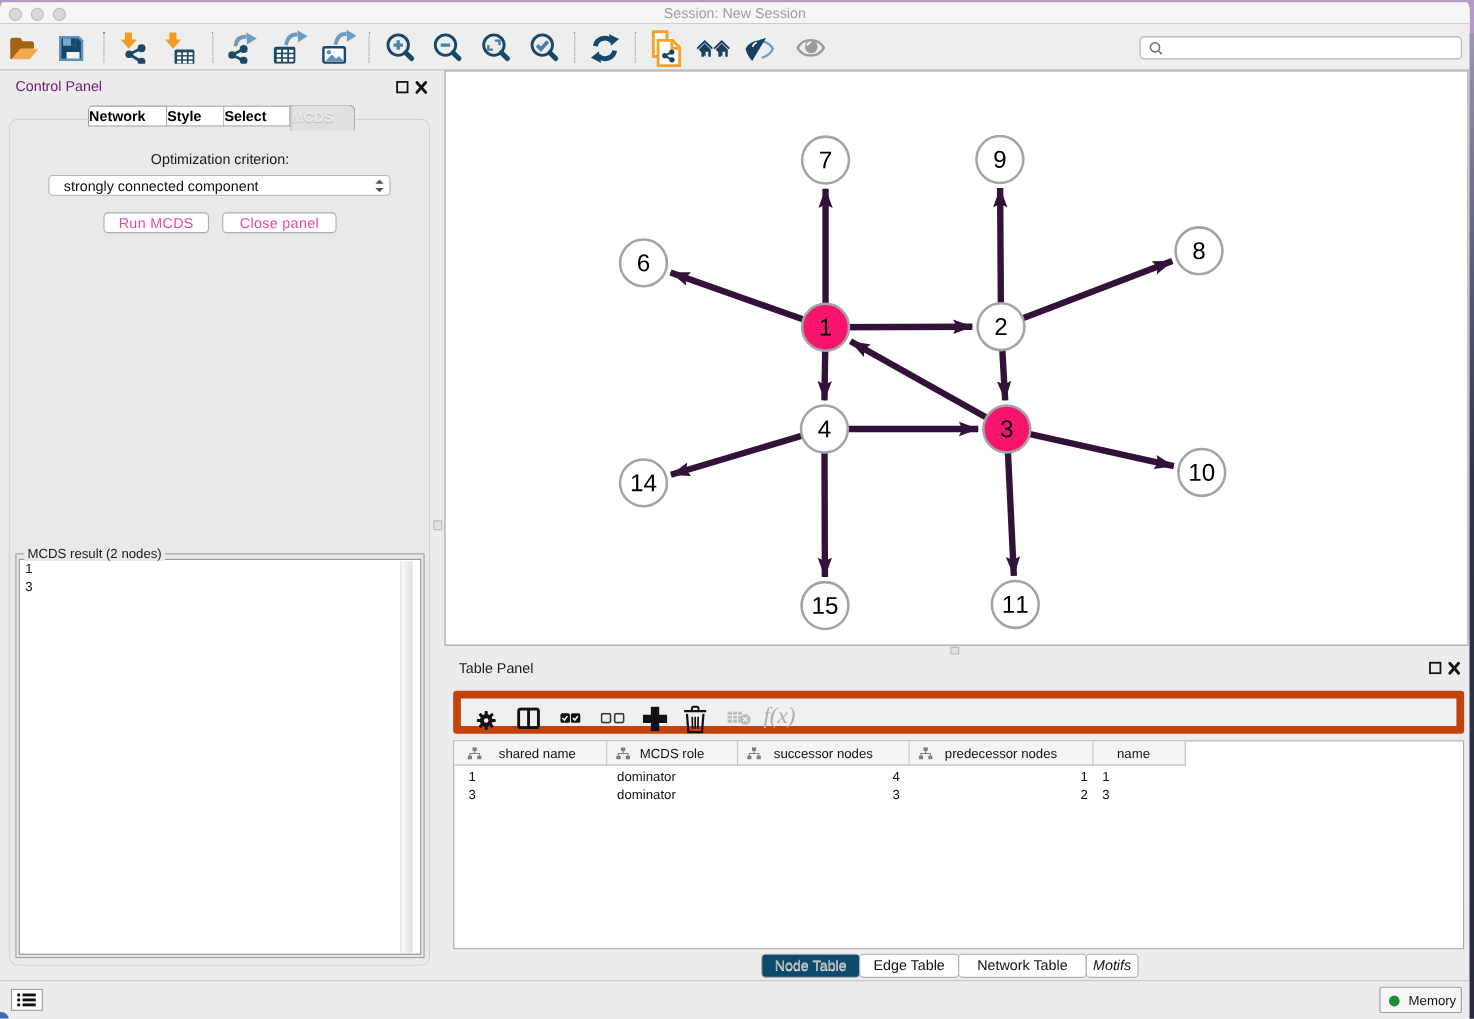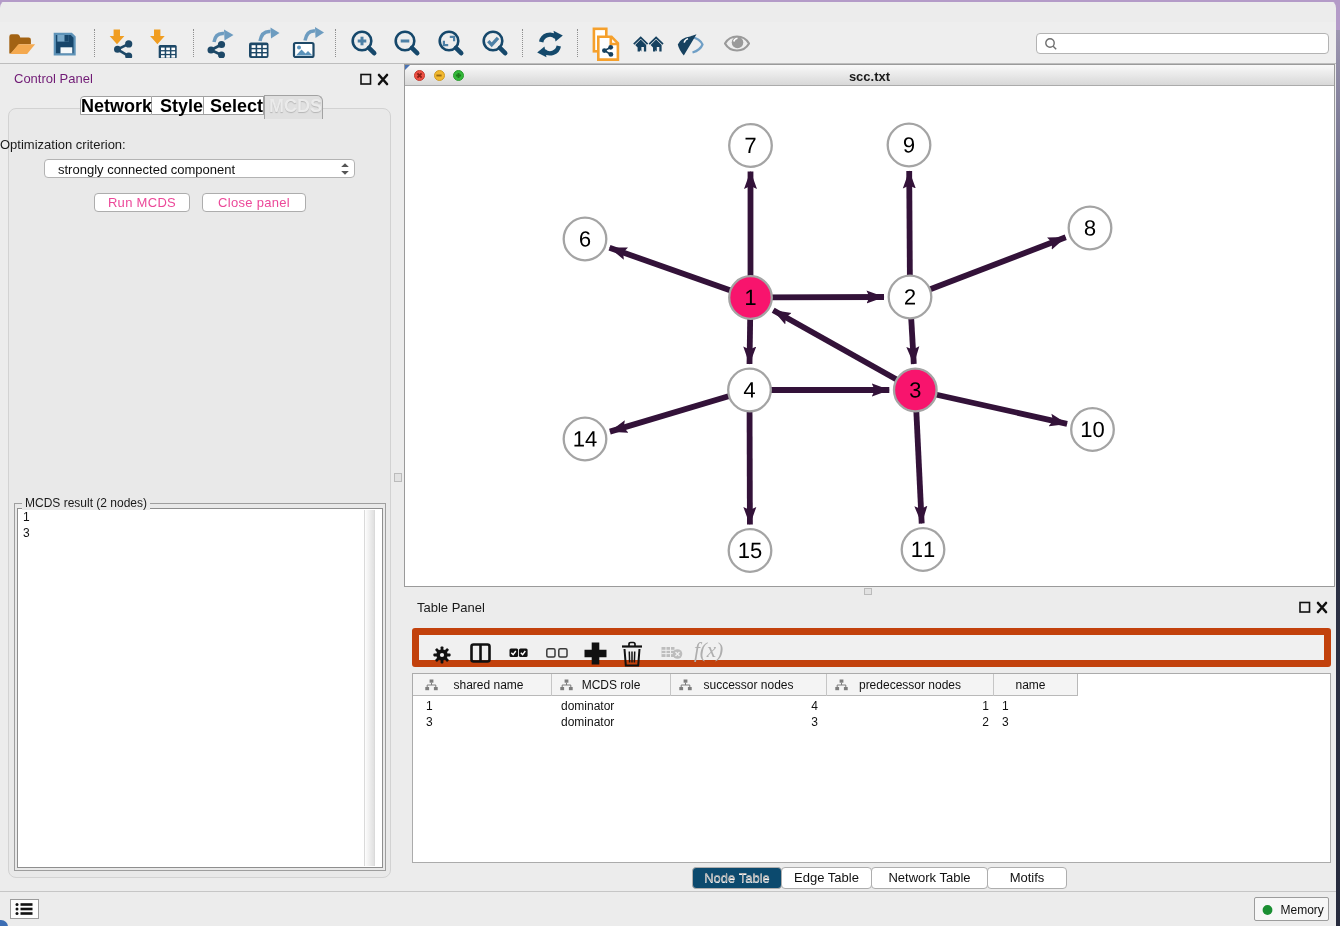--- a/index.html
+++ b/index.html
@@ -8,22 +8,22 @@
 #win{position:absolute;left:0;top:0;width:1336px;height:924px;background:#ececec;border-radius:8px 8px 0 0;}
 #titlebar{position:absolute;left:0;top:0;width:1336px;height:21px;background:#f6f6f6;border-radius:8px 8px 0 0;border-bottom:1px solid #c9c9c9;}
 .tl{position:absolute;top:7px;width:12px;height:12px;border-radius:50%;background:#d9d9d9;border:1px solid #bdbdbd;box-sizing:border-box;}
 #wtitle{position:absolute;top:4px;left:0;width:100%;text-align:center;font-size:13px;color:#9e9e9e;}
 #toolbar{position:absolute;left:0;top:22px;width:1336px;height:41px;background:#eeeeee;border-bottom:1px solid #bdbdbd;}
 .sep{position:absolute;top:7px;height:28px;width:0;border-left:1px dotted #8f8f8f;}
 #searchbox{position:absolute;left:1036px;top:11px;width:291px;height:19px;background:#fff;border:1px solid #b3b3b3;border-radius:4px;}
 
 #cp-title{position:absolute;left:14px;top:71px;font-size:13px;color:#701a75;}
 #cp-pane{position:absolute;left:8px;top:108px;width:383px;height:770px;background:#e9e9e9;border:1px solid #d2d2d2;border-radius:8px;box-sizing:border-box;}
-.tab{position:absolute;top:96px;height:19px;box-sizing:border-box;border:1px solid #a2a2a2;background:#fff;font-size:18px;font-weight:bold;color:#000;text-align:right;line-height:18px;}
-#optlabel{position:absolute;left:0px;top:137px;width:400px;font-size:13px;color:#1a1a1a;}
+.tab{position:absolute;top:96px;height:19px;box-sizing:border-box;border:1px solid #a2a2a2;background:#fff;font-size:13px;font-weight:bold;color:#000;text-align:left;line-height:18px;}
+#optlabel{position:absolute;left:0px;top:137px;width:400px;text-align:center;font-size:13px;color:#1a1a1a;}
 #combo{position:absolute;left:44px;top:159px;width:311px;height:19px;background:#fff;border:1px solid #b3b3b3;border-radius:4px;box-sizing:border-box;}
 #combo .ctext{position:absolute;left:13px;top:2px;font-size:13px;color:#111;}
 .btn{position:absolute;top:193px;height:19px;background:#fff;border:1px solid #adadad;border-radius:4px;box-sizing:border-box;font-size:13px;color:#ec4899;text-align:center;line-height:17px;letter-spacing:0.3px;}
 #fieldset{position:absolute;left:14px;top:503px;width:370px;height:366px;border:1px solid #9e9e9e;}
 #fslegend{position:absolute;left:7px;top:-8px;background:#e9e9e9;padding:0 3px;font-size:12px;color:#1a1a1a;}
 #fswhite{position:absolute;left:2px;top:4px;right:2px;bottom:2px;background:#fff;border:1px solid #8e8e8e;}
 #fsscroll{position:absolute;right:7px;top:1px;width:9px;bottom:1px;background:linear-gradient(to right,#fdfdfd,#e0e0e0);border-left:1px solid #dadada;border-right:1px solid #dadada;}
 
 #netframe{position:absolute;left:404px;top:64px;width:931px;height:523px;border:1px solid #9a9a9a;box-sizing:border-box;background:#fff;}
 #nettitle{position:absolute;left:0;top:0;width:100%;height:21px;background:linear-gradient(#f9f9f9,#d8d8d8);border-bottom:1px solid #ababab;box-sizing:border-box;}
@@ -39,20 +39,26 @@
 .cell{position:absolute;font-size:12px;color:#111;}
 .btab{position:absolute;top:867px;height:22px;box-sizing:border-box;background:#fff;border:1px solid #aeaeae;border-radius:4px;font-size:13px;color:#111;text-align:center;line-height:20px;white-space:nowrap;overflow:hidden;}
 
 #statusbar{position:absolute;left:0;top:891px;width:1336px;height:35px;background:#ececec;border-top:1px solid #c6c6c6;}
 #memorybtn{position:absolute;left:1254px;top:897px;width:75px;height:24px;background:#f7f7f7;border:1px solid #9c9c9c;border-radius:2px;box-sizing:border-box;}
 #listbtn{position:absolute;left:10px;top:899px;width:29px;height:20px;background:#fdfdfd;border:1px solid #9c9c9c;box-sizing:border-box;}
 </style>
 </head>
 <body>
 <div id="win">
+  <div id="titlebar">
+    <div class="tl" style="left:8px;"></div>
+    <div class="tl" style="left:28px;"></div>
+    <div class="tl" style="left:48px;"></div>
+    <div id="wtitle">Session: New Session</div>
+  </div>
   <div id="toolbar">
     <div class="sep" style="left:94px;"></div>
     <div class="sep" style="left:193px;"></div>
     <div class="sep" style="left:335px;"></div>
     <div class="sep" style="left:522px;"></div>
     <div class="sep" style="left:577px;"></div>
     <svg class="abs" style="left:2px;top:4px;" width="38" height="30" viewBox="0 0 38 30">
       <path d="M7.3 27.6 V10.7 q0 -2.4 2.3 -2.4 h5.6 q2 0 2.5 1.6 l0.5 1.6 h8.4 q2.3 0 2.3 2.3 v4.5 H17.5 l-8.7 9.3 z" fill="#a36313"></path>
       <path d="M8.4 27.9 L16.3 18.3 H33.1 L25.1 27.9 z" fill="#f4a94f"></path>
     </svg>
@@ -214,34 +220,20 @@
 <div class="btn" style="left:94px;width:96px;">Run MCDS</div>
 <div class="btn" style="left:202px;width:104px;">Close panel</div>
 <div id="fieldset">
   <div id="fswhite">
     <div style="position:absolute;left:5px;top:1px;font-size:12px;line-height:15.5px;color:#111;">1<br>3</div>
     <div id="fsscroll"></div>
   </div>
   <div id="fslegend">MCDS result (2 nodes)</div>
 </div>
 <div id="netframe">
-  <div id="nettitle">
-    <svg width="5" height="5" style="position:absolute;left:0;top:0;">
-        <path d="M0 0 L5 0 L0 5 z" fill="#4a73b4"></path>
-      </svg>
-    <div class="mbtn" style="left:9px;background:#ef5044;border:1px solid #c23b30;"></div>
-    <div class="mbtn" style="left:28.5px;background:#f2b92f;border:1px solid #d09b24;"></div>
-    <div class="mbtn" style="left:48px;background:#33b93a;border:1px solid #2a9b2f;"></div>
-    <svg width="60" height="21" style="position:absolute;left:0;top:0;" viewBox="0 0 60 21">
-      <path d="M12.4 8.4 L16.6 12.6 M16.6 8.4 L12.4 12.6" stroke="#8c1f16" stroke-width="1.9"></path>
-      <path d="M31.4 10.5 L36.6 10.5" stroke="#9a6b13" stroke-width="1.9"></path>
-      <path d="M53.5 7.9 L53.5 13.1 M50.9 10.5 L56.1 10.5" stroke="#1f7a1c" stroke-width="1.9"></path>
-    </svg>
-    <div id="netname">scc.txt</div>
-  </div>
   <svg id="graph" width="929" height="500" style="position:absolute;left:0;top:21px;" viewBox="0 0 929 500">
     <defs>
       <marker id="arr" markerUnits="userSpaceOnUse" markerWidth="20" markerHeight="14" refX="17.5" refY="7" orient="auto">
         <path d="M0 0.5 L18 7 L0 13.5 L3 7 z" fill="#331239"></path>
       </marker>
     </defs>
     <g stroke="#331239" stroke-width="5.8">
       <line x1="345.5" y1="211.5" x2="345.5" y2="85.5" marker-end="url(#arr)"></line>
       <line x1="345.5" y1="211.5" x2="204.5" y2="161.7" marker-end="url(#arr)"></line>
       <line x1="345.5" y1="211.5" x2="479" y2="211" marker-end="url(#arr)"></line>
@@ -415,21 +407,21 @@
   <div class="cell" style="left:148px;top:41px;">dominator</div>
   <div class="cell" style="left:258px;top:41px;width:147px;text-align:right;">3</div>
   <div class="cell" style="left:414px;top:41px;width:162px;text-align:right;">2</div>
   <div class="cell" style="left:589px;top:41px;">3</div>
 </div>
 <div class="abs" style="left:394px;top:473px;width:8px;height:9px;background:#e2e2e2;border:1px solid #bbb;box-sizing:border-box;"></div>
 <div class="abs" style="left:864px;top:588px;width:8px;height:7px;background:#e2e2e2;border:1px solid #bbb;box-sizing:border-box;"></div>
 <div class="btab" style="left:692px;width:90px;background:#0c4a6e;color:#b0b0b0;text-shadow:0 1px 0 #f5f5f5;">Node Table</div>
 <div class="btab" style="left:781px;width:91px;">Edge Table</div>
 <div class="btab" style="left:871px;width:117px;">Network Table</div>
-<div class="btab" style="left:987px;width:80px;">Motifs</div>
+<div class="btab" style="left:987px;width:48px;font-style:italic;">Motifs</div>
 <div id="statusbar"></div>
 <div id="listbtn">
   <svg width="27" height="18" viewBox="0 0 27 18">
     <circle cx="6" cy="4.5" r="1.5" fill="#111"></circle>
       <rect x="9.5" y="3.2" width="12" height="2.6" fill="#111"></rect>
     <circle cx="6" cy="9" r="1.5" fill="#111"></circle>
       <rect x="9.5" y="7.7" width="12" height="2.6" fill="#111"></rect>
     <circle cx="6" cy="13.5" r="1.5" fill="#111"></circle>
       <rect x="9.5" y="12.2" width="12" height="2.6" fill="#111"></rect>
   </svg>

